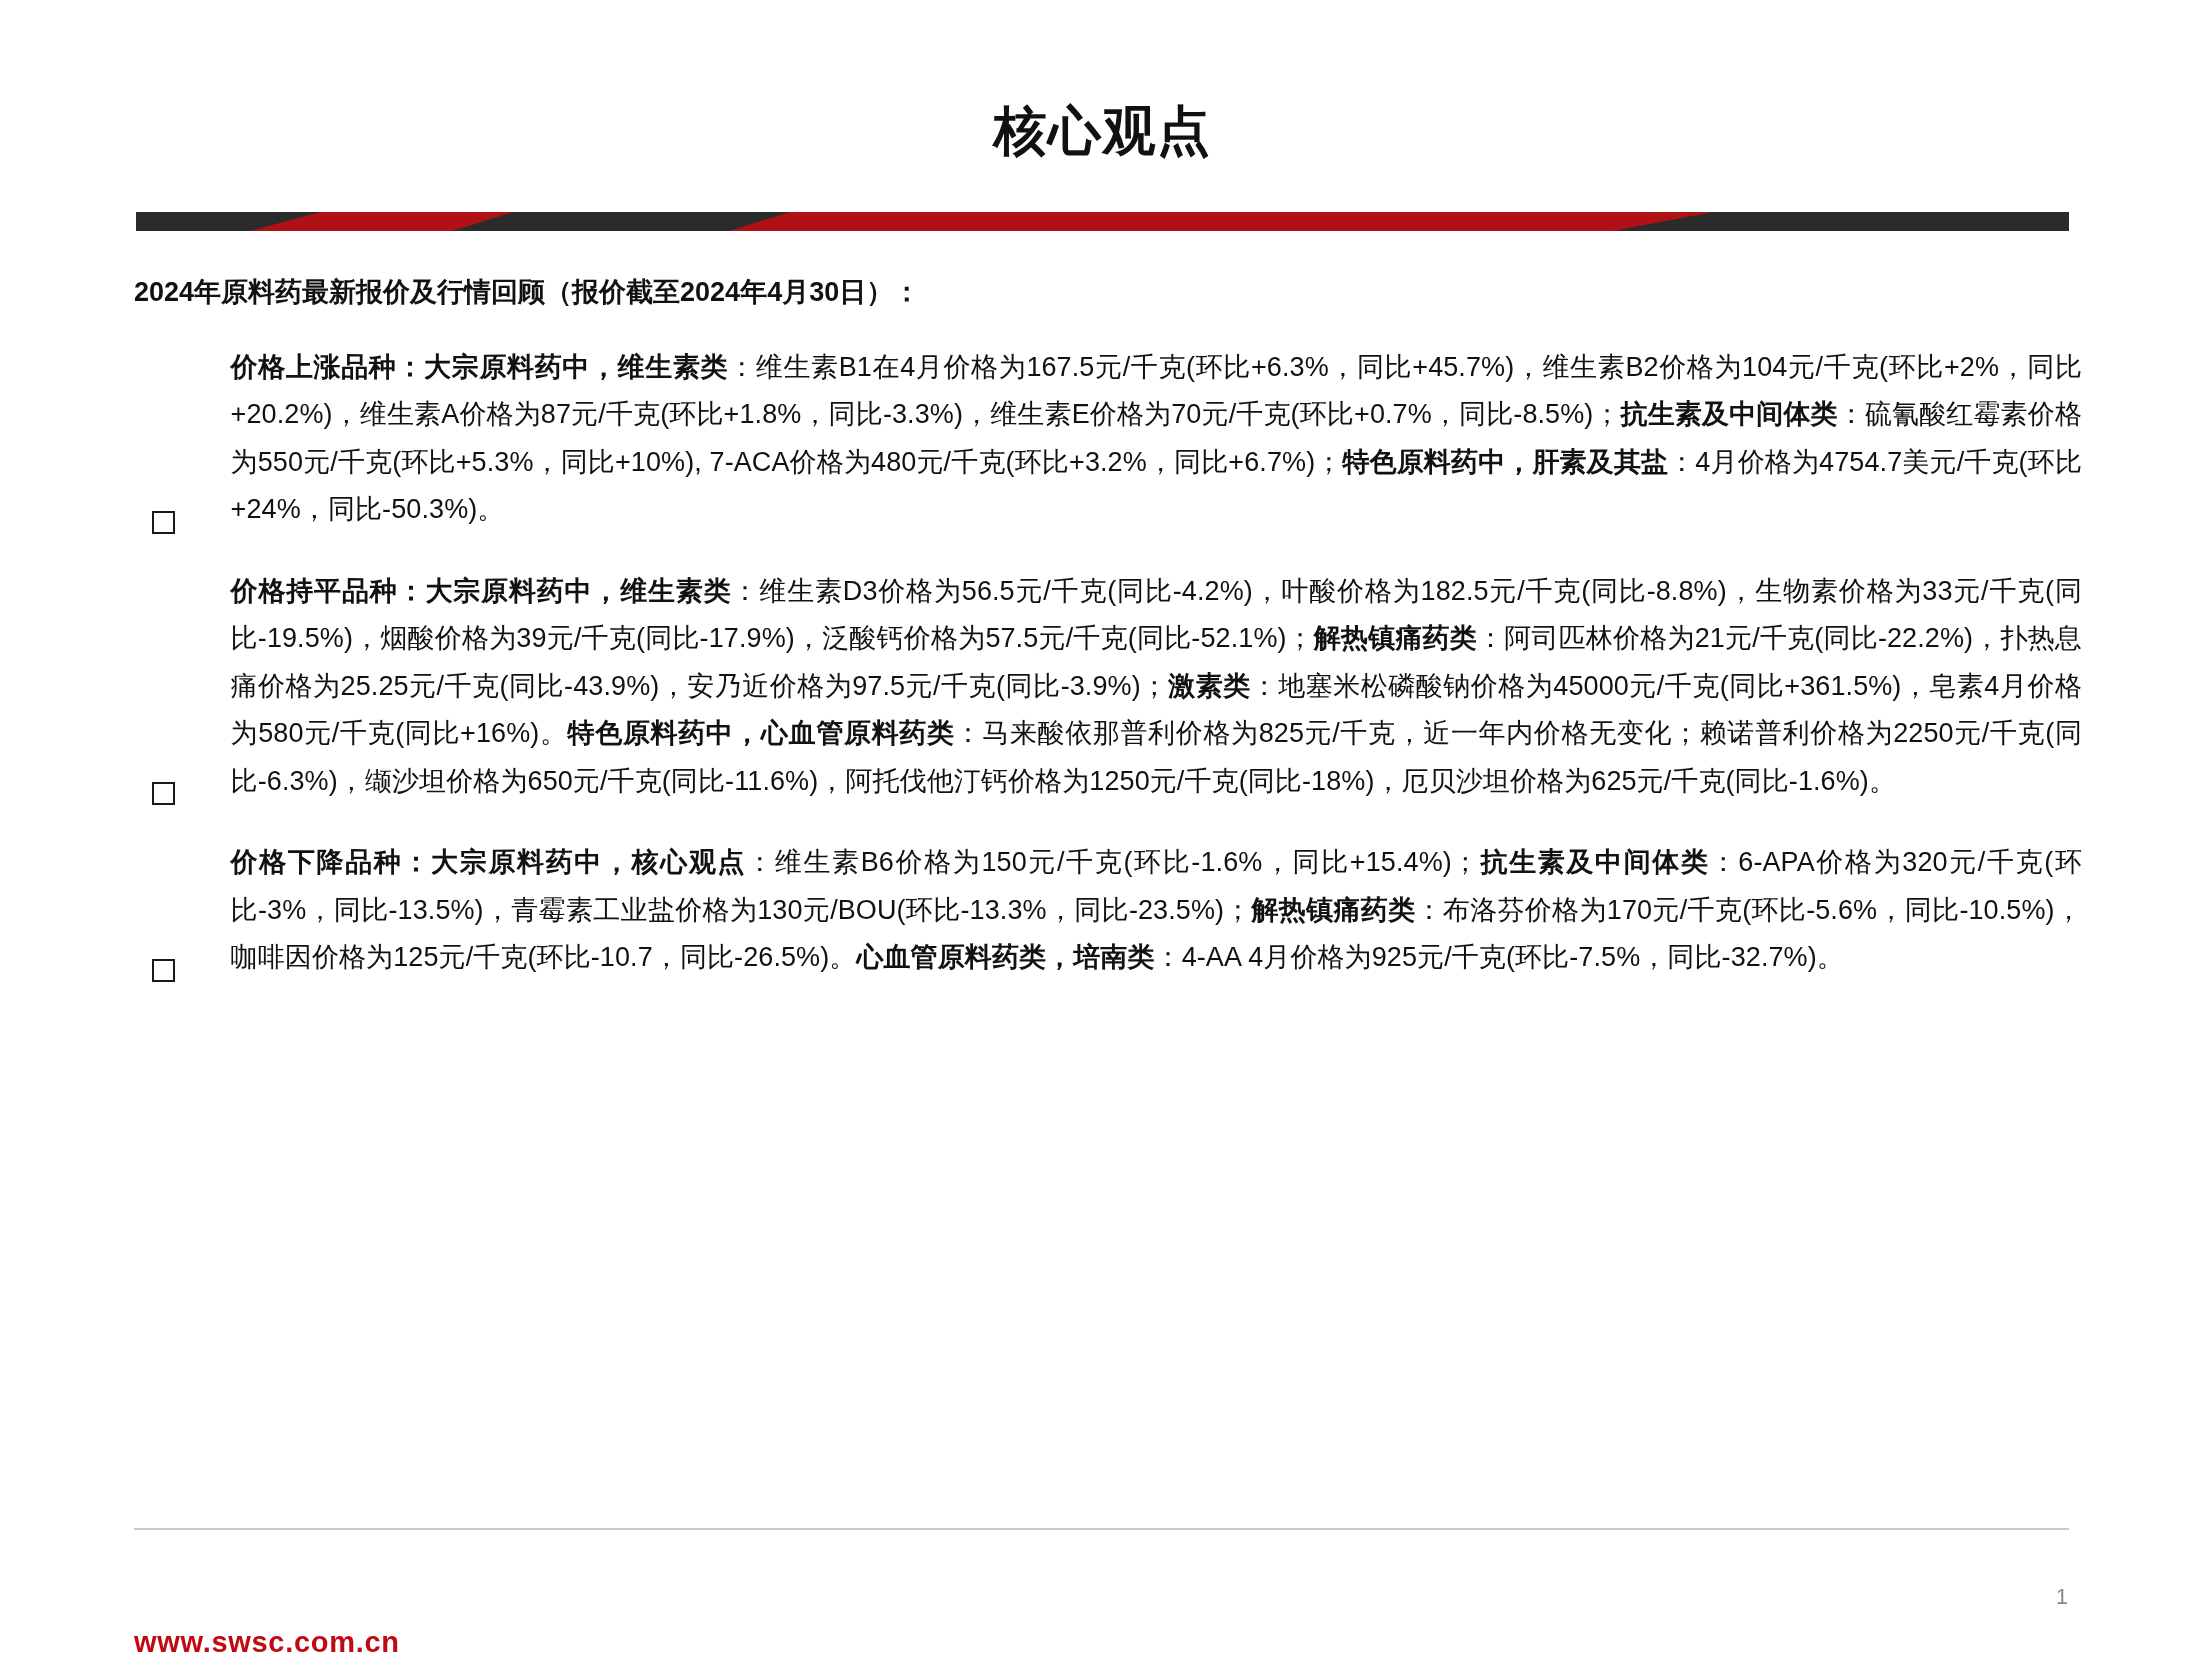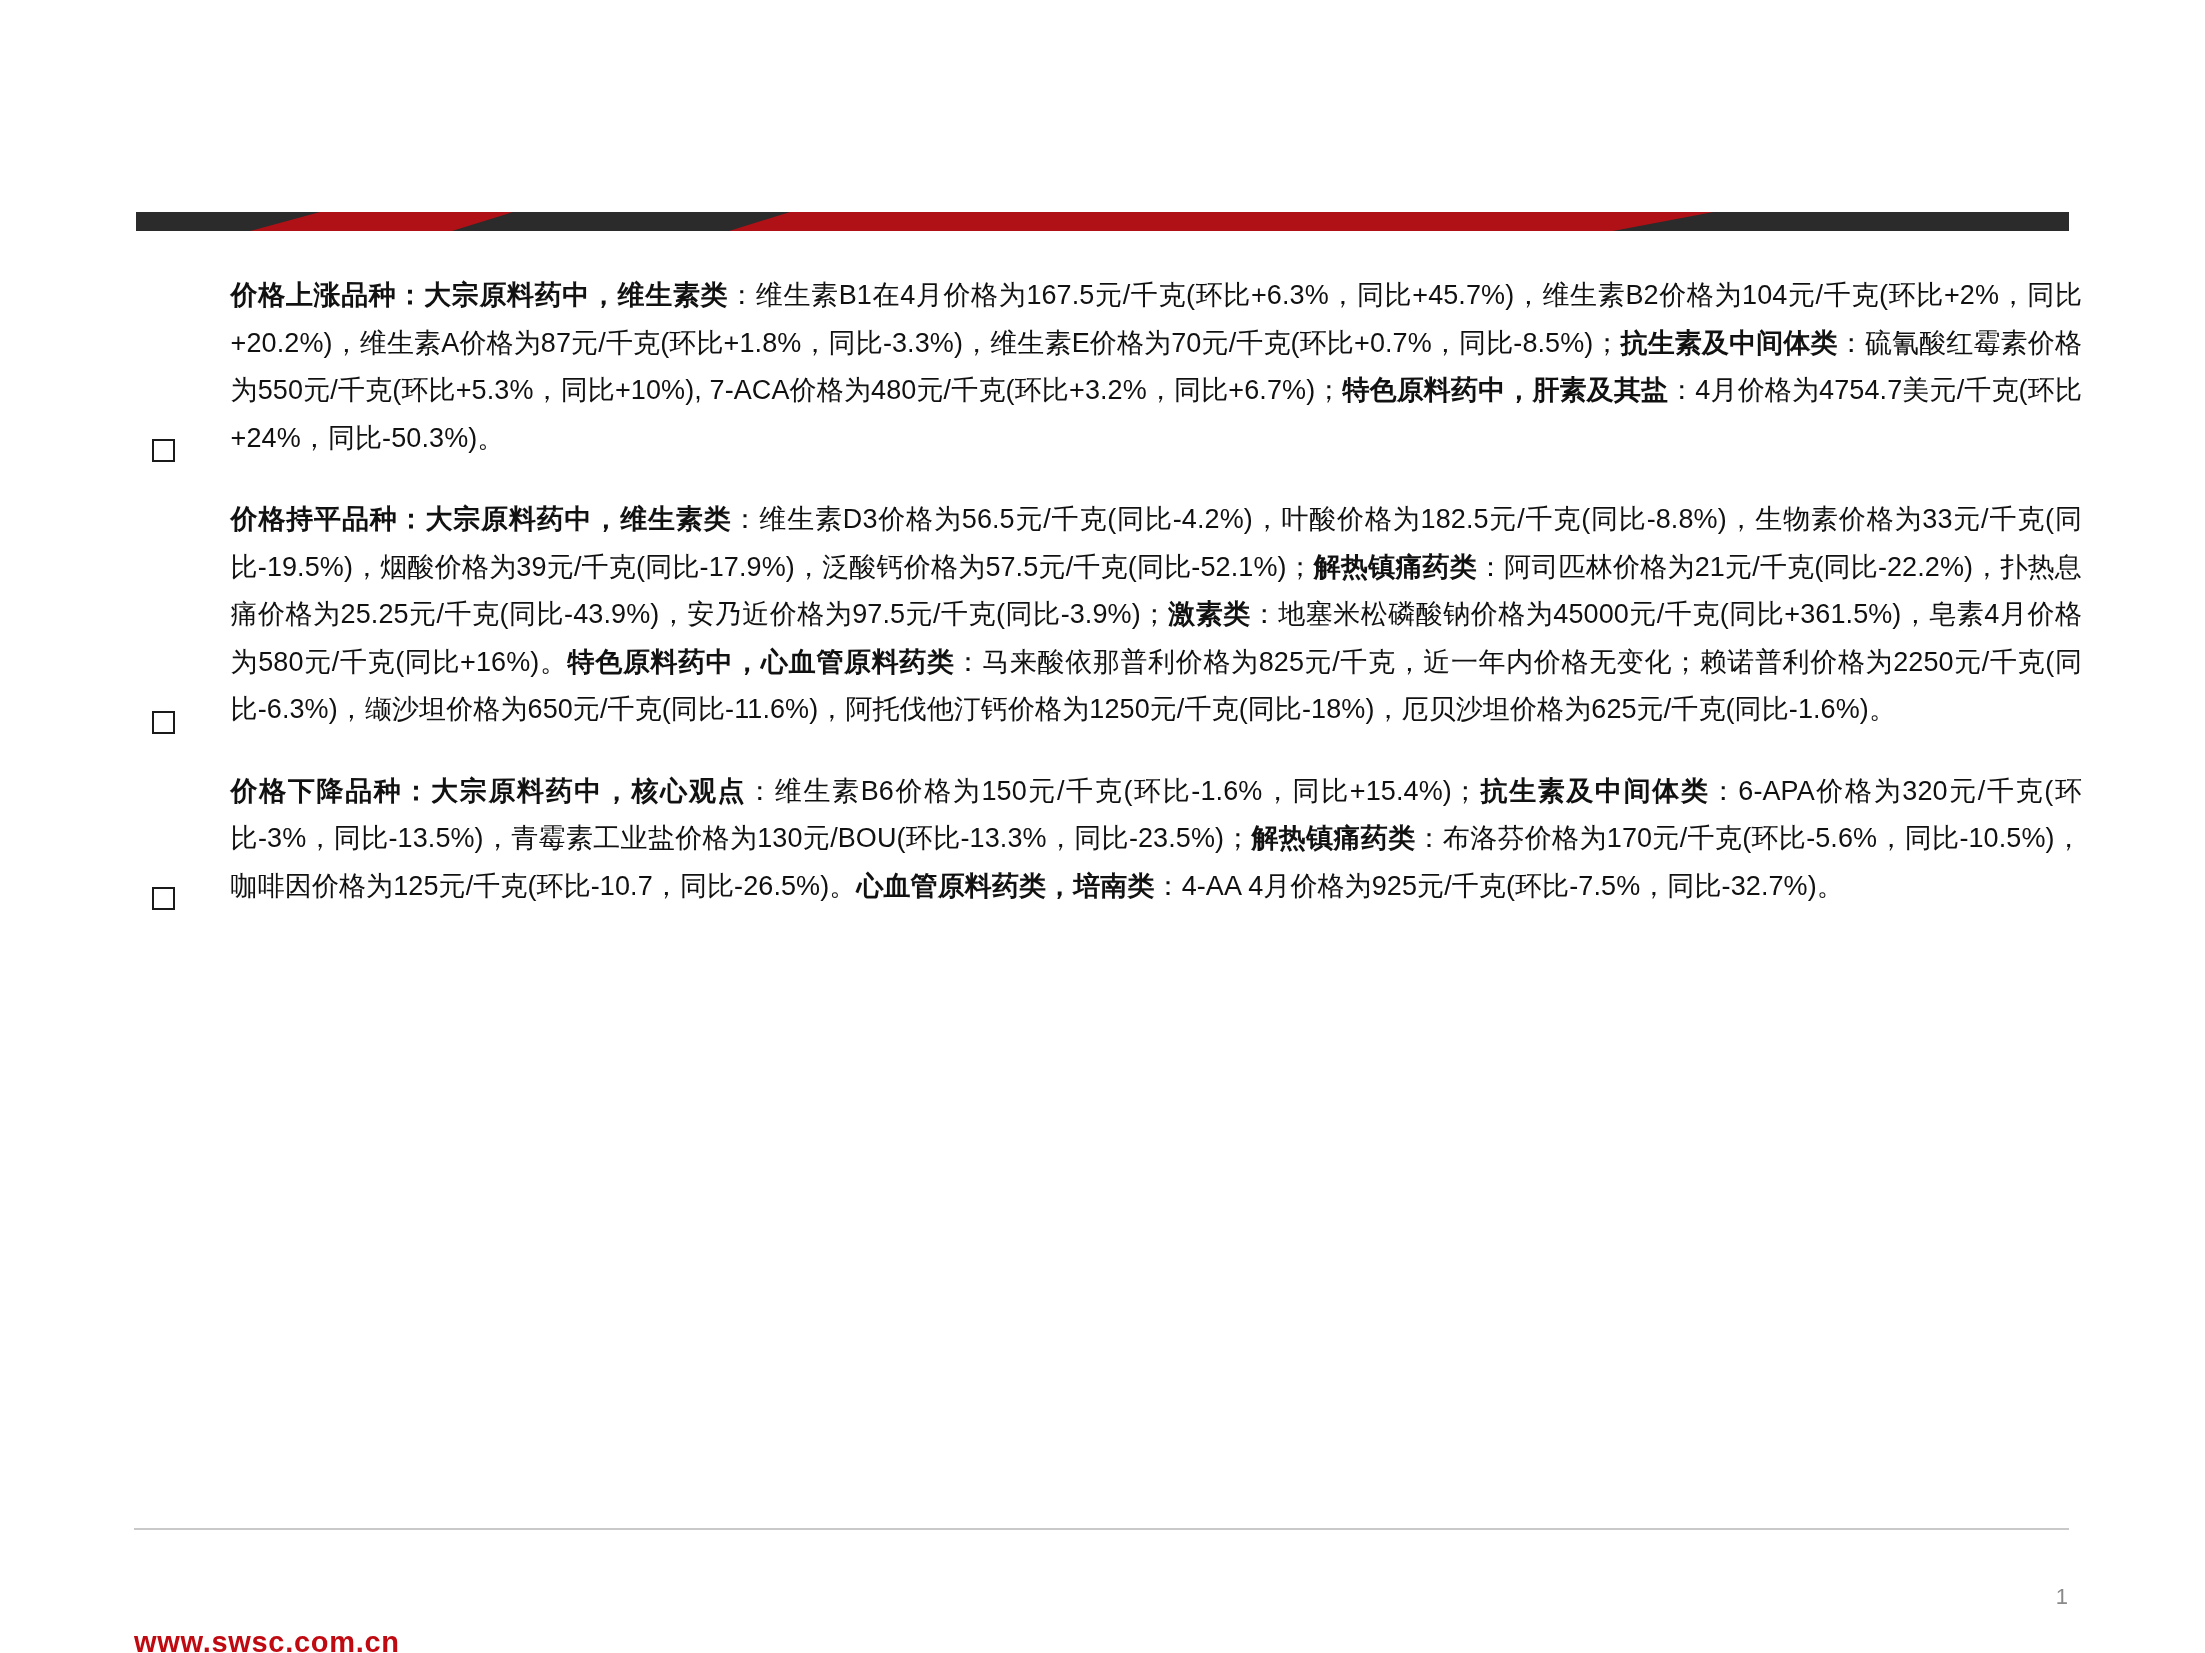--- a/index.html
+++ b/index.html
@@ -143,30 +143,32 @@
     top: 1584px;
     font-size: 22px;
     color: #8a8a8a;
   }
 </style>
 </head>
 <body>
 
 <div class="slide">
 
+  <div class="title">核心观点</div>
 
   <div class="rule-wrap">
     <div class="rule-red"></div>
     <div class="rule-dark-left"></div>
     <div class="rule-dark-mid"></div>
     <div class="rule-dark-right"></div>
   </div>
 
   <div class="content">
 
+    <div class="lead">2024年原料药最新报价及行情回顾（报价截至2024年4月30日）：</div>
 
     <div class="bullet-row">
       <div class="bullet-marker"></div>
       <div class="bullet-text"><b>价格上涨品种：大宗原料药中，维生素类</b>：维生素B1在4月价格为167.5元/千克(环比+6.3%，同比+45.7%)，维生素B2价格为104元/千克(环比+2%，同比+20.2%)，维生素A价格为87元/千克(环比+1.8%，同比-3.3%)，维生素E价格为70元/千克(环比+0.7%，同比-8.5%)；<b>抗生素及中间体类</b>：硫氰酸红霉素价格为550元/千克(环比+5.3%，同比+10%), 7-ACA价格为480元/千克(环比+3.2%，同比+6.7%)；<b>特色原料药中，肝素及其盐</b>：4月价格为4754.7美元/千克(环比+24%，同比-50.3%)。</div>
     </div>
 
     <div class="bullet-row">
       <div class="bullet-marker"></div>
       <div class="bullet-text"><b>价格持平品种：大宗原料药中，维生素类</b>：维生素D3价格为56.5元/千克(同比-4.2%)，叶酸价格为182.5元/千克(同比-8.8%)，生物素价格为33元/千克(同比-19.5%)，烟酸价格为39元/千克(同比-17.9%)，泛酸钙价格为57.5元/千克(同比-52.1%)；<b>解热镇痛药类</b>：阿司匹林价格为21元/千克(同比-22.2%)，扑热息痛价格为25.25元/千克(同比-43.9%)，安乃近价格为97.5元/千克(同比-3.9%)；<b>激素类</b>：地塞米松磷酸钠价格为45000元/千克(同比+361.5%)，皂素4月价格为580元/千克(同比+16%)。<b>特色原料药中，心血管原料药类</b>：马来酸依那普利价格为825元/千克，近一年内价格无变化；赖诺普利价格为2250元/千克(同比-6.3%)，缬沙坦价格为650元/千克(同比-11.6%)，阿托伐他汀钙价格为1250元/千克(同比-18%)，厄贝沙坦价格为625元/千克(同比-1.6%)。</div>
     </div>

